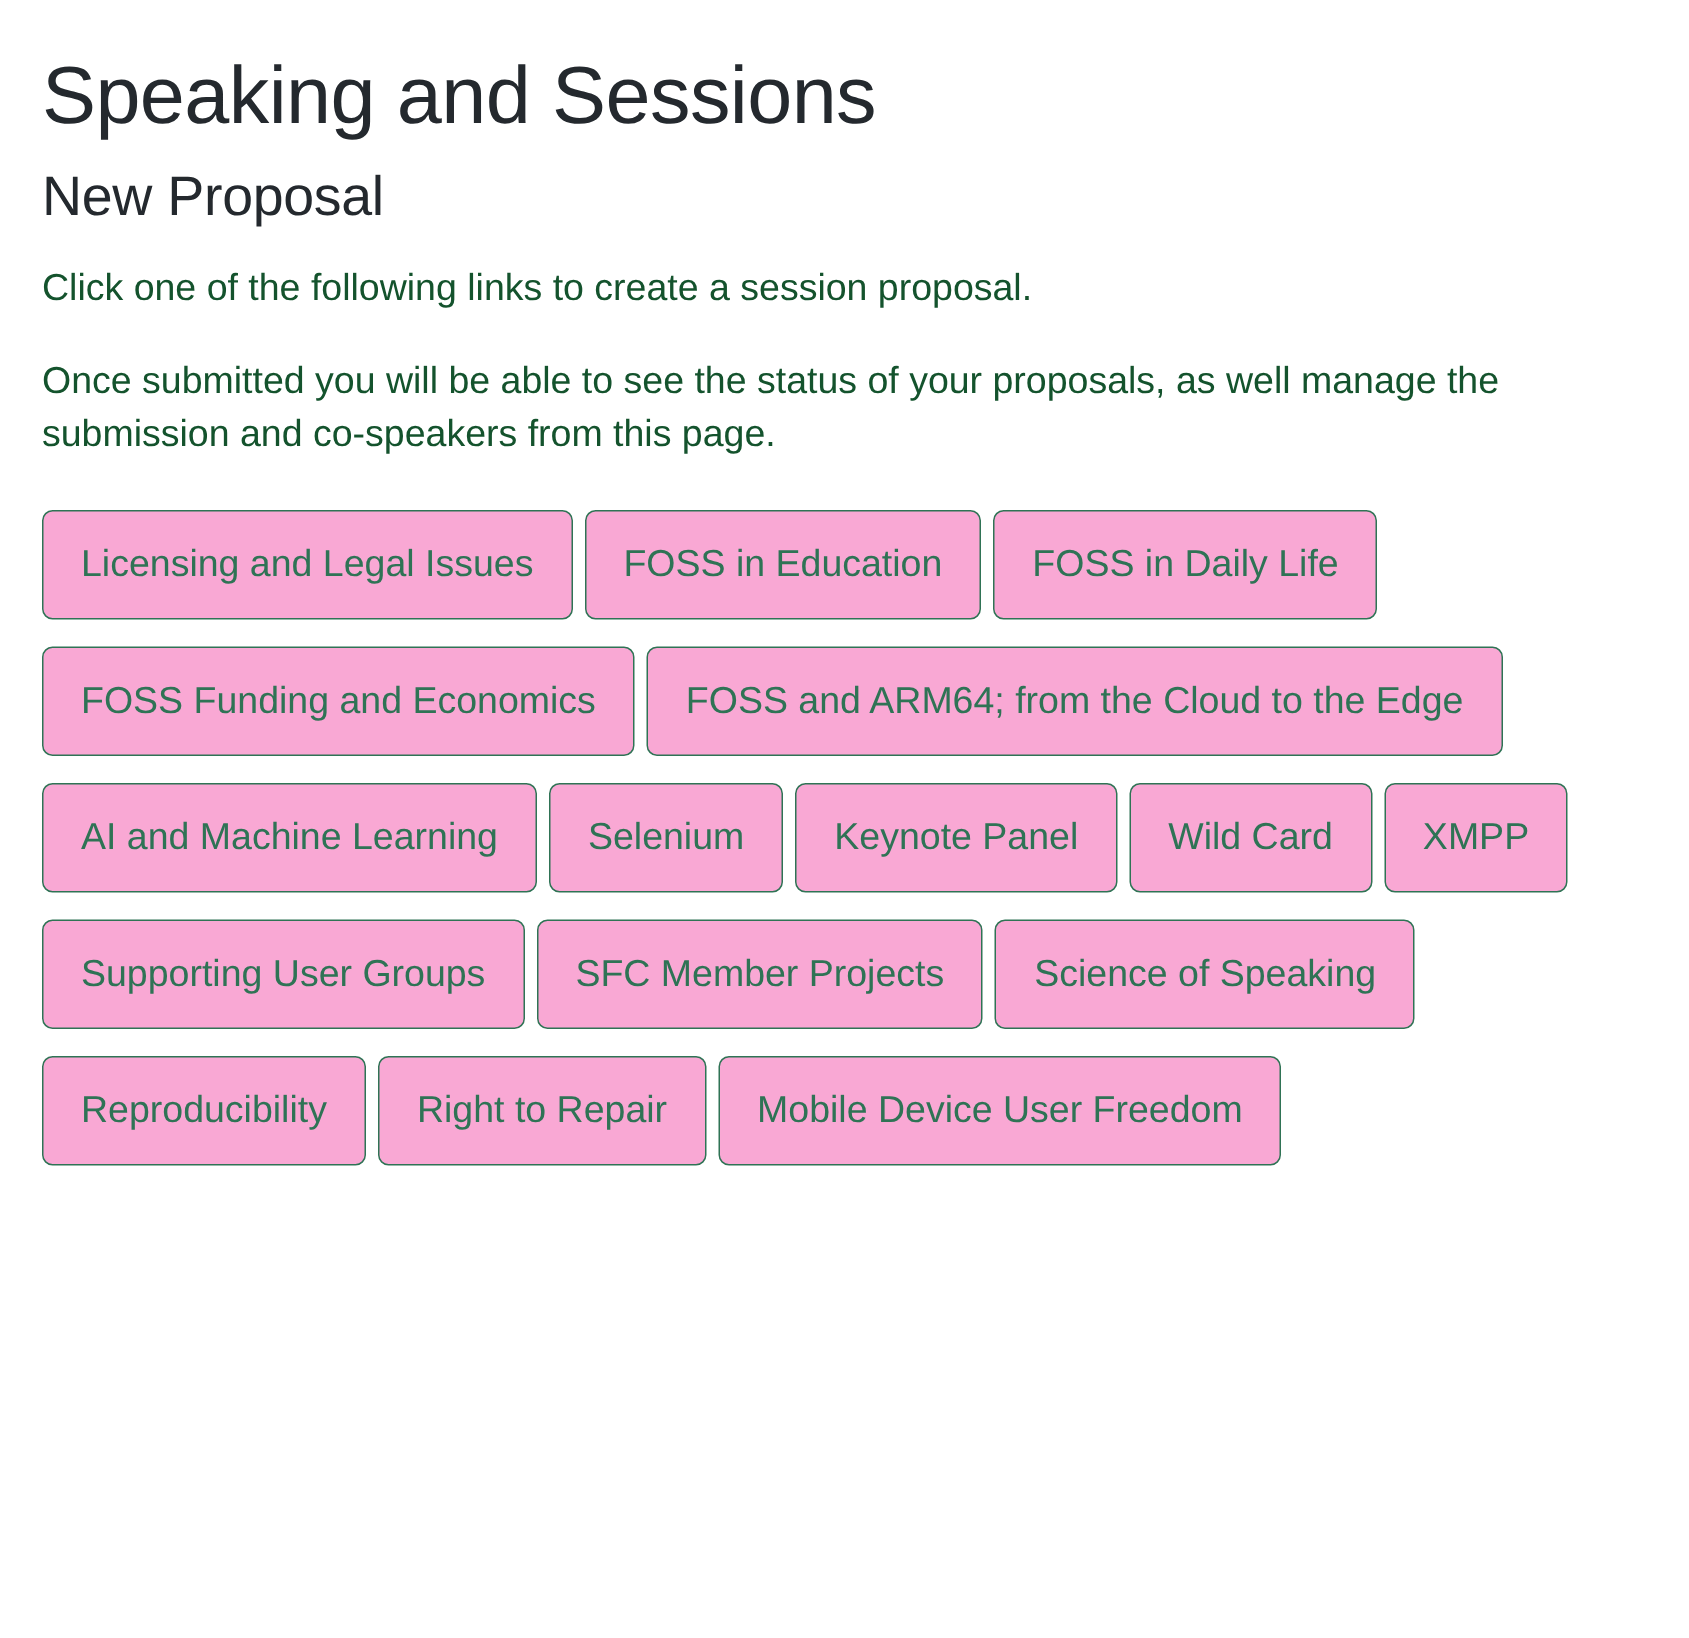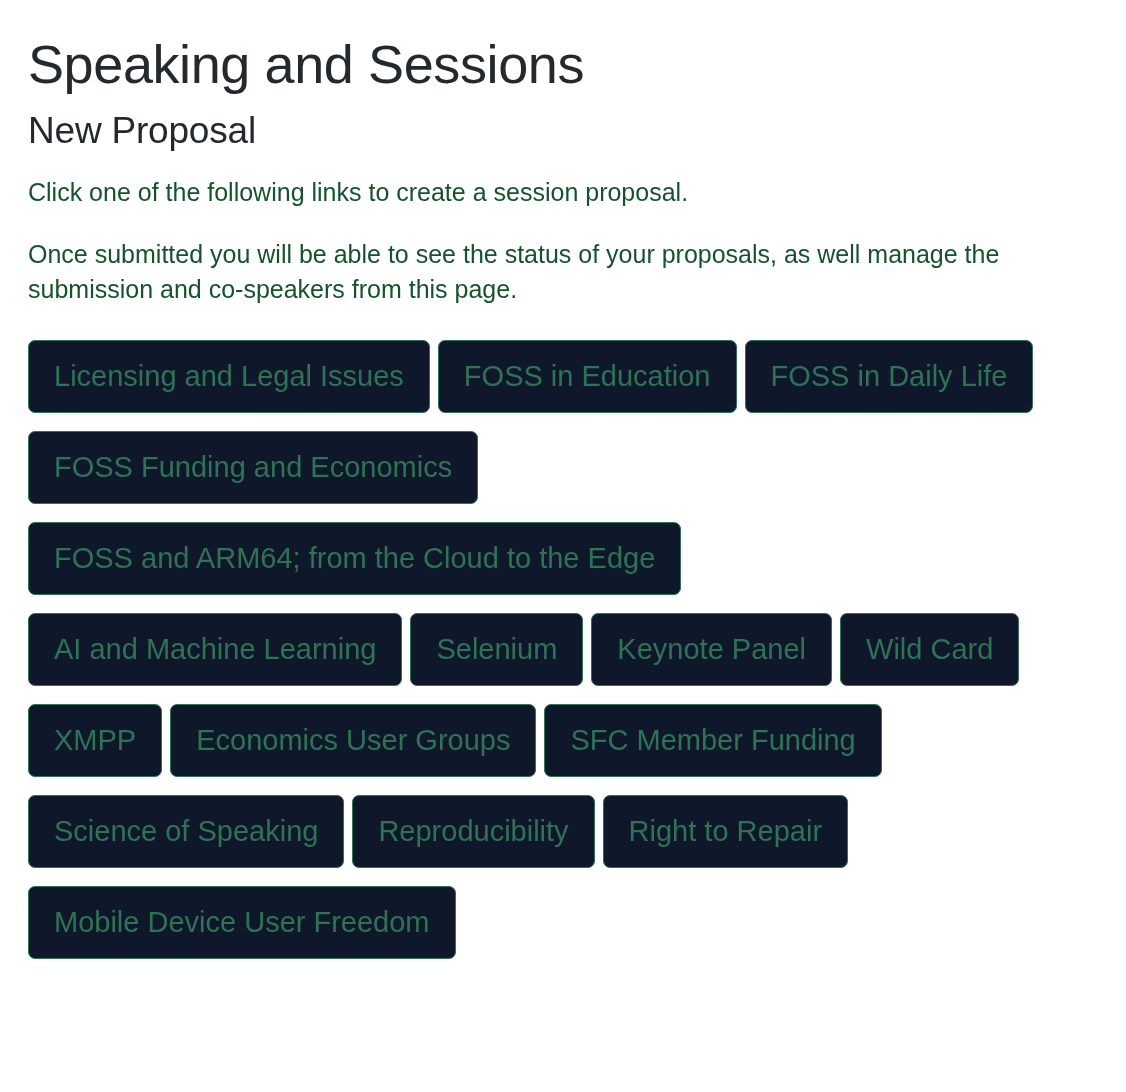--- a/index.html
+++ b/index.html
@@ -55,23 +55,23 @@
   }
   .proposal-link {
     display: inline-flex;
     align-items: center;
     justify-content: center;
     box-sizing: border-box;
     height: 73px;
     padding: 0 25px;
     border: 1.6px solid #2f7355;
     border-radius: 7px;
-    background: #0f172a;
+    background: #f9a8d4;
     color: #2f7355;
-    font-size: 29px;
+    font-size: 25px;
     font-weight: 400;
     line-height: 1;
     text-decoration: none;
     white-space: nowrap;
     cursor: pointer;
     font-family: "Liberation Sans", sans-serif;
   }
 </style>
 </head>
 <body>
@@ -90,21 +90,21 @@
       <a class="proposal-link">Licensing and Legal Issues</a>
       <a class="proposal-link">FOSS in Education</a>
       <a class="proposal-link">FOSS in Daily Life</a>
       <a class="proposal-link">FOSS Funding and Economics</a>
       <a class="proposal-link">FOSS and ARM64; from the Cloud to the Edge</a>
       <a class="proposal-link">AI and Machine Learning</a>
       <a class="proposal-link">Selenium</a>
       <a class="proposal-link">Keynote Panel</a>
       <a class="proposal-link">Wild Card</a>
       <a class="proposal-link">XMPP</a>
-      <a class="proposal-link">Economics User Groups</a>
-      <a class="proposal-link">SFC Member Funding</a>
+      <a class="proposal-link">Supporting User Groups</a>
+      <a class="proposal-link">SFC Member Projects</a>
       <a class="proposal-link">Science of Speaking</a>
       <a class="proposal-link">Reproducibility</a>
       <a class="proposal-link">Right to Repair</a>
       <a class="proposal-link">Mobile Device User Freedom</a>
     </div>
 
 </div>
 
 </body></html>

